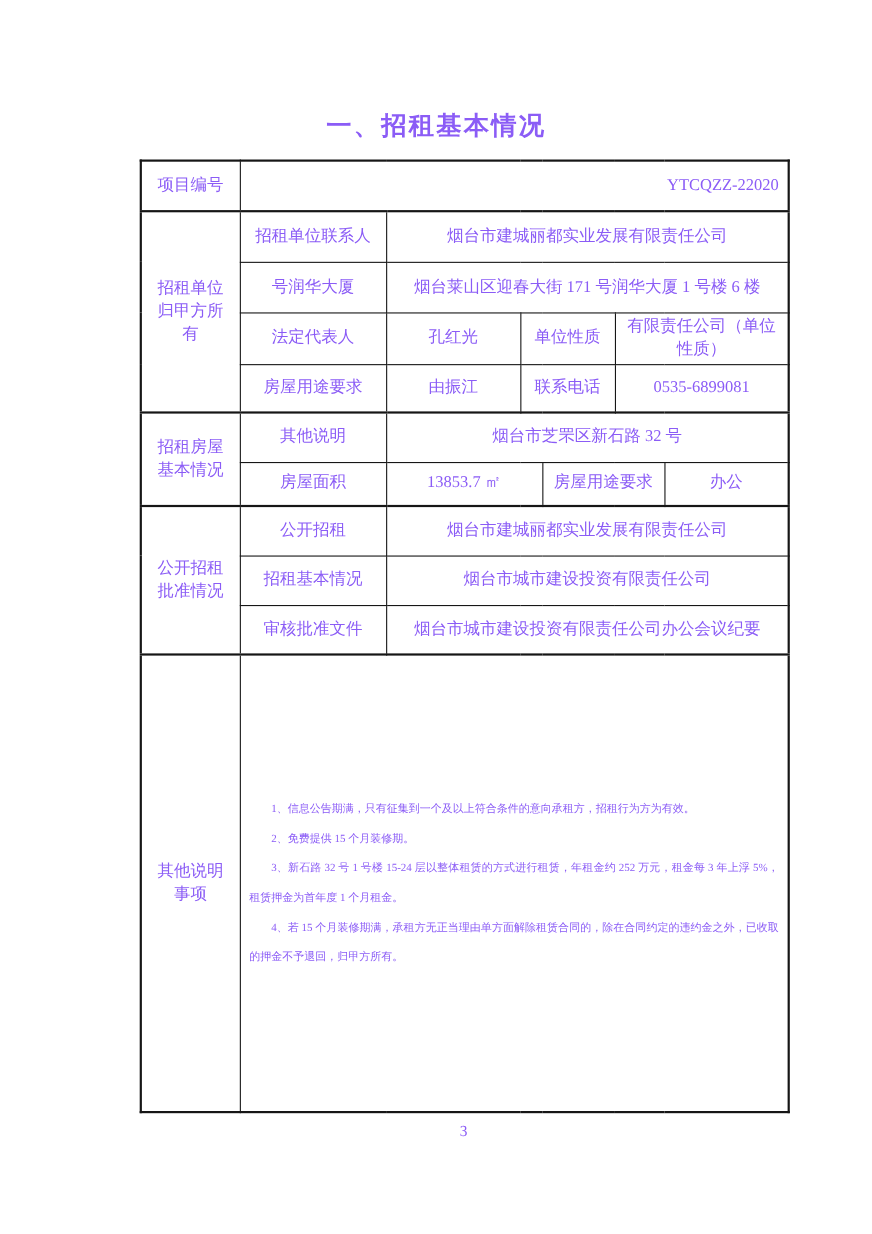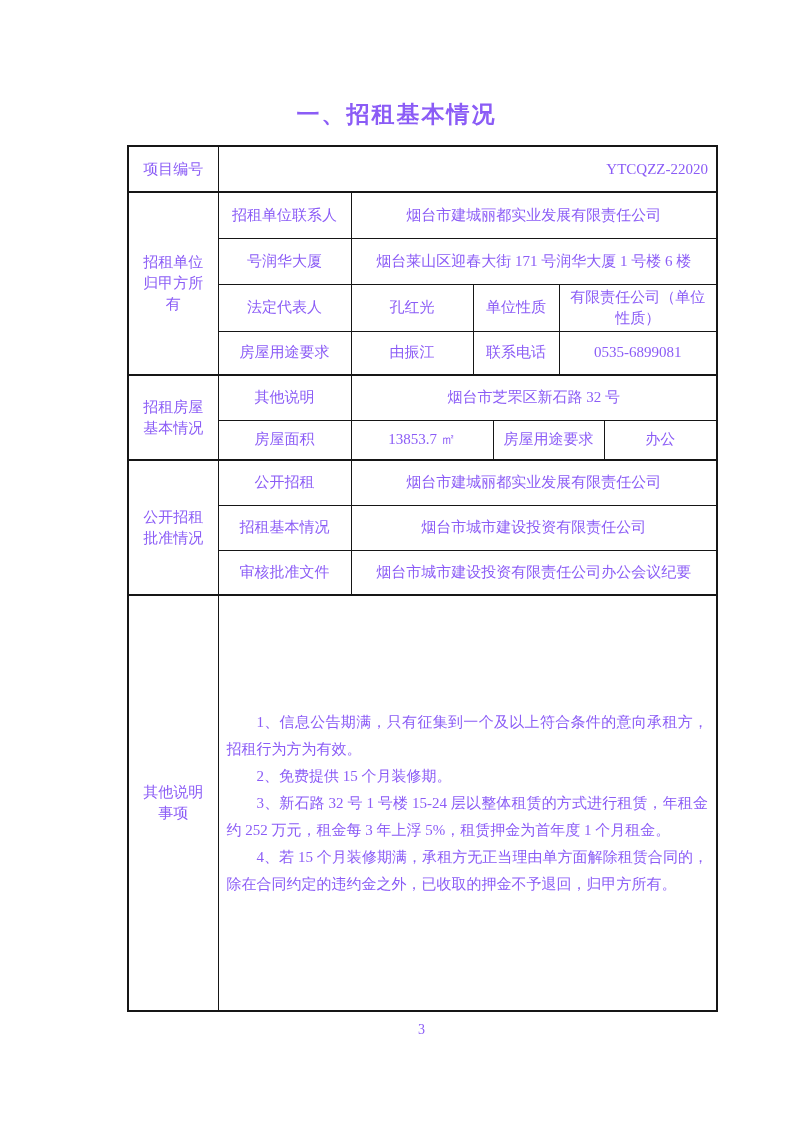--- a/index.html
+++ b/index.html
@@ -47,21 +47,21 @@
   td.val { text-align: center; padding-left: 10px; line-height: 21px; }
   td.ctr { text-align: right; }
   td.notes-cell {
     vertical-align: top;
     padding: 5px 8px 0 8px;
   }
   .notes-cell p {
     margin: 0;
     text-indent: 2em;
     line-height: 27px;
-    font-size: 15px;
+    font-size: 10px;
     text-align: justify;
   }
   .h46 { height: 46px; } .h42 { height: 42px; } .h44 { height: 44px; }
   .h45 { height: 45px; } .h40 { height: 40px; } .h416 { height: 416px; }
   .page-num {
     position: absolute;
     top: 1022px;
     left: 127px;
     width: 589px;
     text-align: center;

